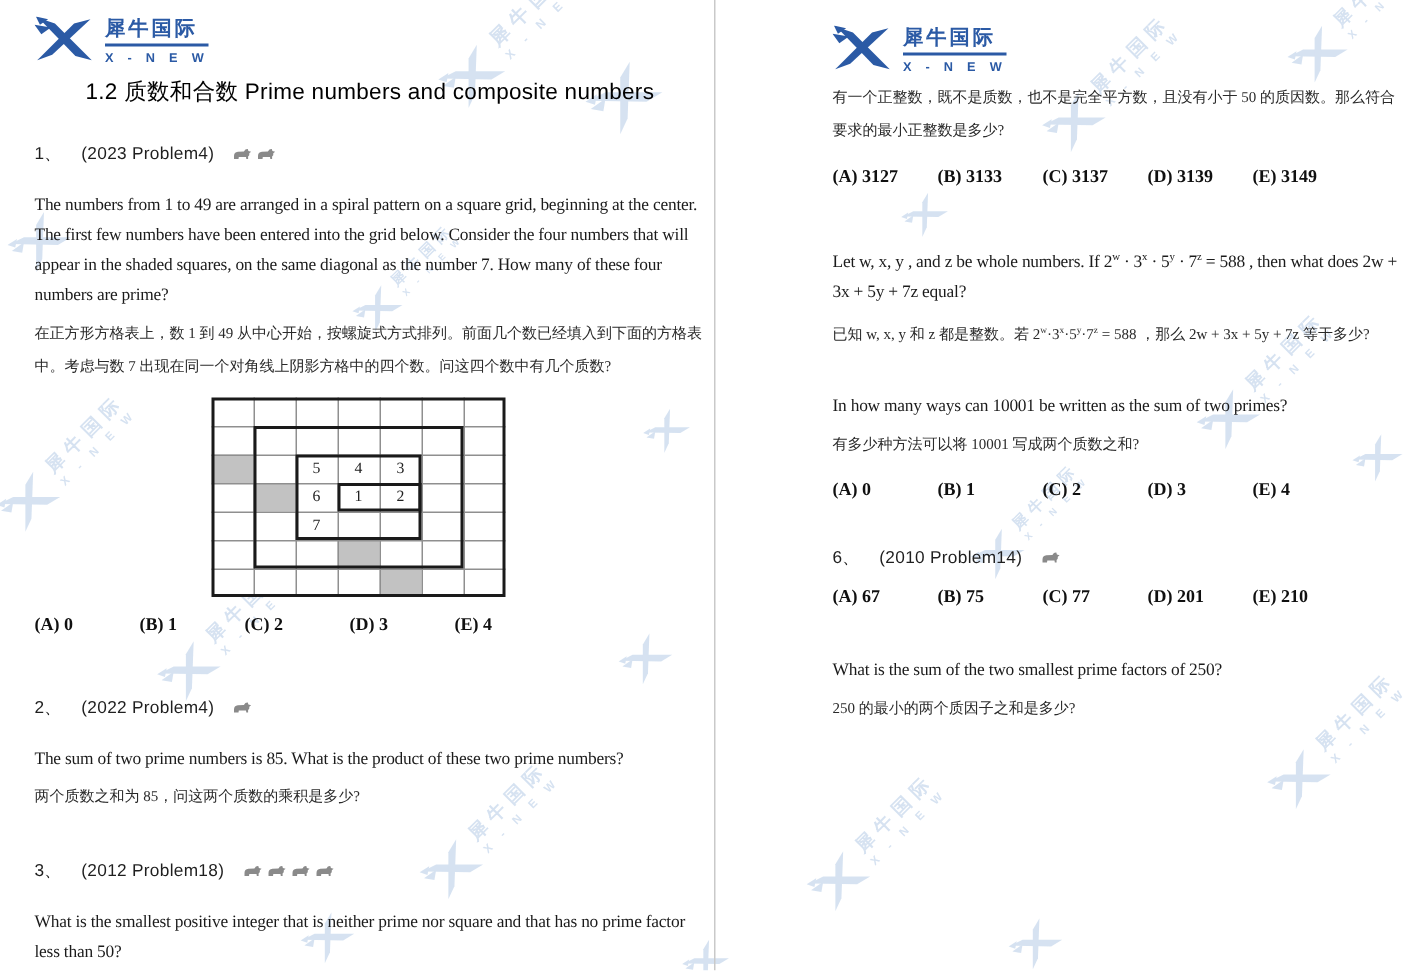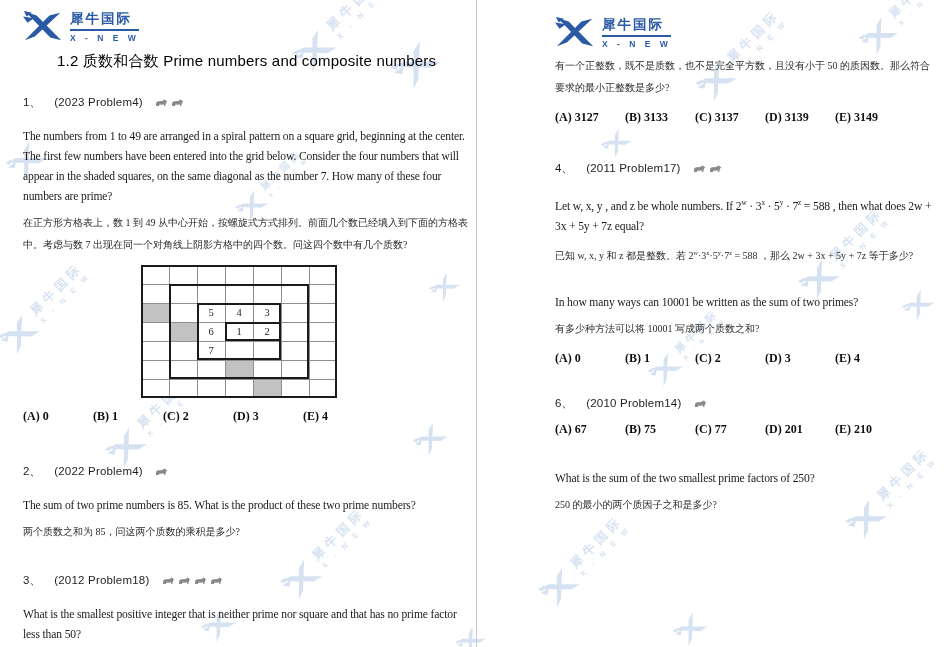--- a/index.html
+++ b/index.html
@@ -396,29 +396,20 @@
         <div class="options">
             <span class="option">(A) 3127</span>
             <span class="option">(B) 3133</span>
             <span class="option">(C) 3137</span>
             <span class="option">(D) 3139</span>
             <span class="option">(E) 3149</span>
           </div>
       </section>
 
       <section class="problem problem-4">
-        <div class="p-header">
-          <span class="p-num">4、</span>
-          <span class="p-src">(2011 Problem17)</span>
-          <span class="rhinos"><svg width="13" height="10" viewBox="0 0 13 10" class="rhino">
-    <path d="M1 9 V7 Q1 4.4 3.6 4.2 L7.6 4 Q8.6 2.2 10.2 2.4 L10.6 3.6 L12.4 4.2 L11.2 5.2 Q11.5 6.6 10.4 7.4 L10.4 9 H9.2 L9 7.6 L4.2 7.7 L4 9 Z" fill="#8a8a8a"></path>
-  </svg><svg width="13" height="10" viewBox="0 0 13 10" class="rhino">
-    <path d="M1 9 V7 Q1 4.4 3.6 4.2 L7.6 4 Q8.6 2.2 10.2 2.4 L10.6 3.6 L12.4 4.2 L11.2 5.2 Q11.5 6.6 10.4 7.4 L10.4 9 H9.2 L9 7.6 L4.2 7.7 L4 9 Z" fill="#8a8a8a"></path>
-  </svg></span>
-        </div>
         <p class="en"><span>Let w, x, y , and z be whole numbers. If </span><span class="formula"><span>2</span><sup>w</sup><span> · </span><span>3</span><sup>x</sup><span> · </span><span>5</span><sup>y</sup><span> · </span><span>7</span><sup>z</sup></span><span> = 588 , then what does 2w + 3x + 5y + 7z equal?</span></p>
         <p class="cn"><span>已知 w, x, y 和 z 都是整数。若 </span><span class="formula"><span>2</span><sup>w</sup><span>·</span><span>3</span><sup>x</sup><span>·</span><span>5</span><sup>y</sup><span>·</span><span>7</span><sup>z</sup></span><span> = 588 ，那么 2w + 3x + 5y + 7z 等于多少?</span></p>
       </section>
 
       <section class="problem problem-5">
         <p class="en">In how many ways can 10001 be written as the sum of two primes?</p>
         <p class="cn">有多少种方法可以将 10001 写成两个质数之和?</p>
         <div class="options">
             <span class="option">(A) 0</span>
             <span class="option">(B) 1</span>

